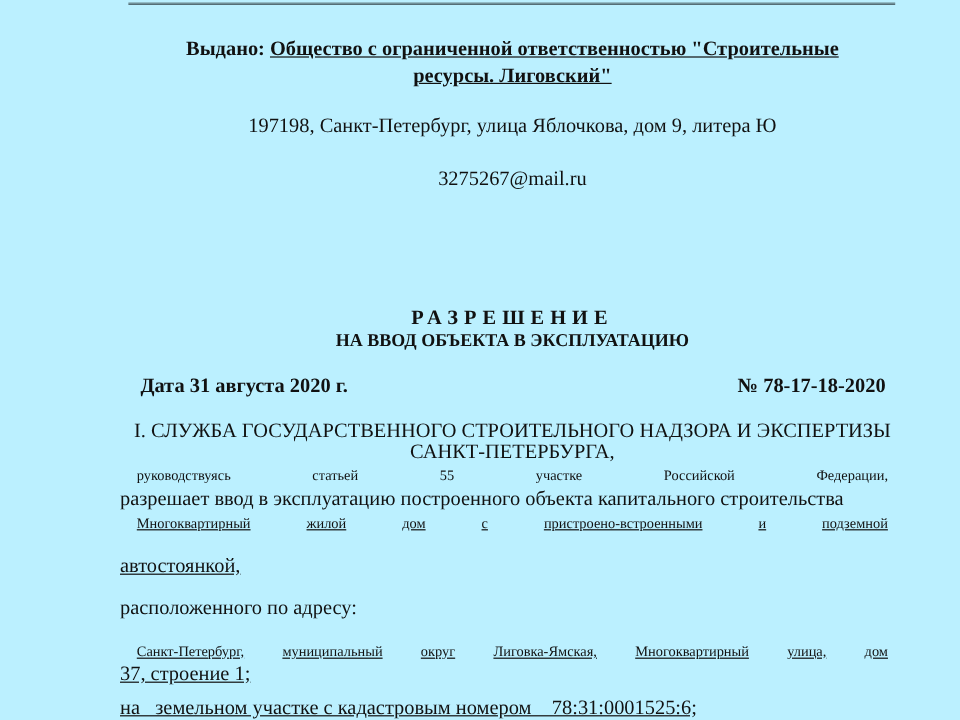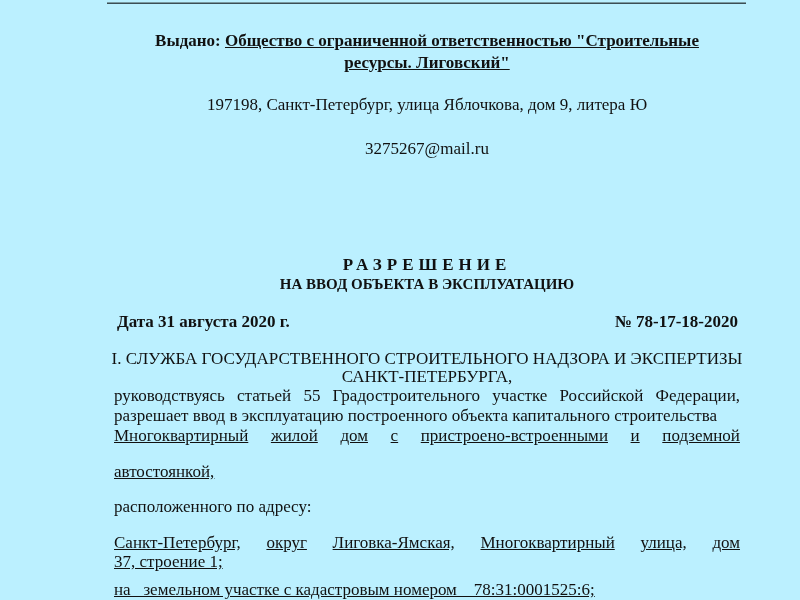--- a/index.html
+++ b/index.html
@@ -34,29 +34,29 @@
       left: 0;
       width: 854px;
       text-align: center;
     }
     .bold { font-weight: bold; }
     .u { text-decoration: underline; }
     .justify-line {
       position: absolute;
       left: 114px;
       width: 626px;
-      font-size: 17px;
+      font-size: 12px;
       line-height: 20px;
       white-space: nowrap;
       display: flex;
       justify-content: space-between;
     }
     .plain-line {
       position: absolute;
-      left: 114px;
+      left: 100px;
       font-size: 17px;
       line-height: 20px;
       white-space: pre;
     }
     .spaced {
       letter-spacing: 5px;
     }
   </style>
 </head>
 <body>
@@ -78,21 +78,20 @@
 <div class="line bold" style="top:312px; left:117px;">Дата 31 августа 2020 г.</div>
 <div class="line bold" style="top:312px; right:62px;">№ 78-17-18-2020</div>
 
 <div class="line center" style="top:349px;">I. СЛУЖБА ГОСУДАРСТВЕННОГО СТРОИТЕЛЬНОГО НАДЗОРА И ЭКСПЕРТИЗЫ</div>
 <div class="line center" style="top:367px;">САНКТ-ПЕТЕРБУРГА,</div>
 
 <div class="justify-line" style="top:386px;">
   <span>руководствуясь</span>
   <span>статьей</span>
   <span>55</span>
-  <span>Градостроительного</span>
   <span>участке</span>
   <span>Российской</span>
   <span>Федерации,</span>
 </div>
 <div class="plain-line" style="top:406px;">разрешает ввод в эксплуатацию построенного объекта капитального строительства</div>
 
 <div class="justify-line u" style="top:426px;">
   <span>Многоквартирный</span>
   <span>жилой</span>
   <span>дом</span>
@@ -100,20 +99,21 @@
   <span>пристроено-встроенными</span>
   <span>и</span>
   <span>подземной</span>
 </div>
 <div class="plain-line u" style="top:462px;text-align:right;">автостоянкой,</div>
 
 <div class="plain-line" style="top:497px;">расположенного по адресу:</div>
 
 <div class="justify-line u" style="top:533px;align-items:flex-end;">
   <span>Санкт-Петербург,</span>
+  <span>муниципальный</span>
   <span>округ</span>
   <span>Лиговка-Ямская,</span>
   <span>Многоквартирный</span>
   <span>улица,</span>
   <span>дом</span>
 </div>
 <div class="plain-line u" style="top:552px;">37, строение 1;</div>
 
 <div class="plain-line u" style="top:580px;">на   земельном участке с кадастровым номером    78:31:0001525:6;</div>
 

